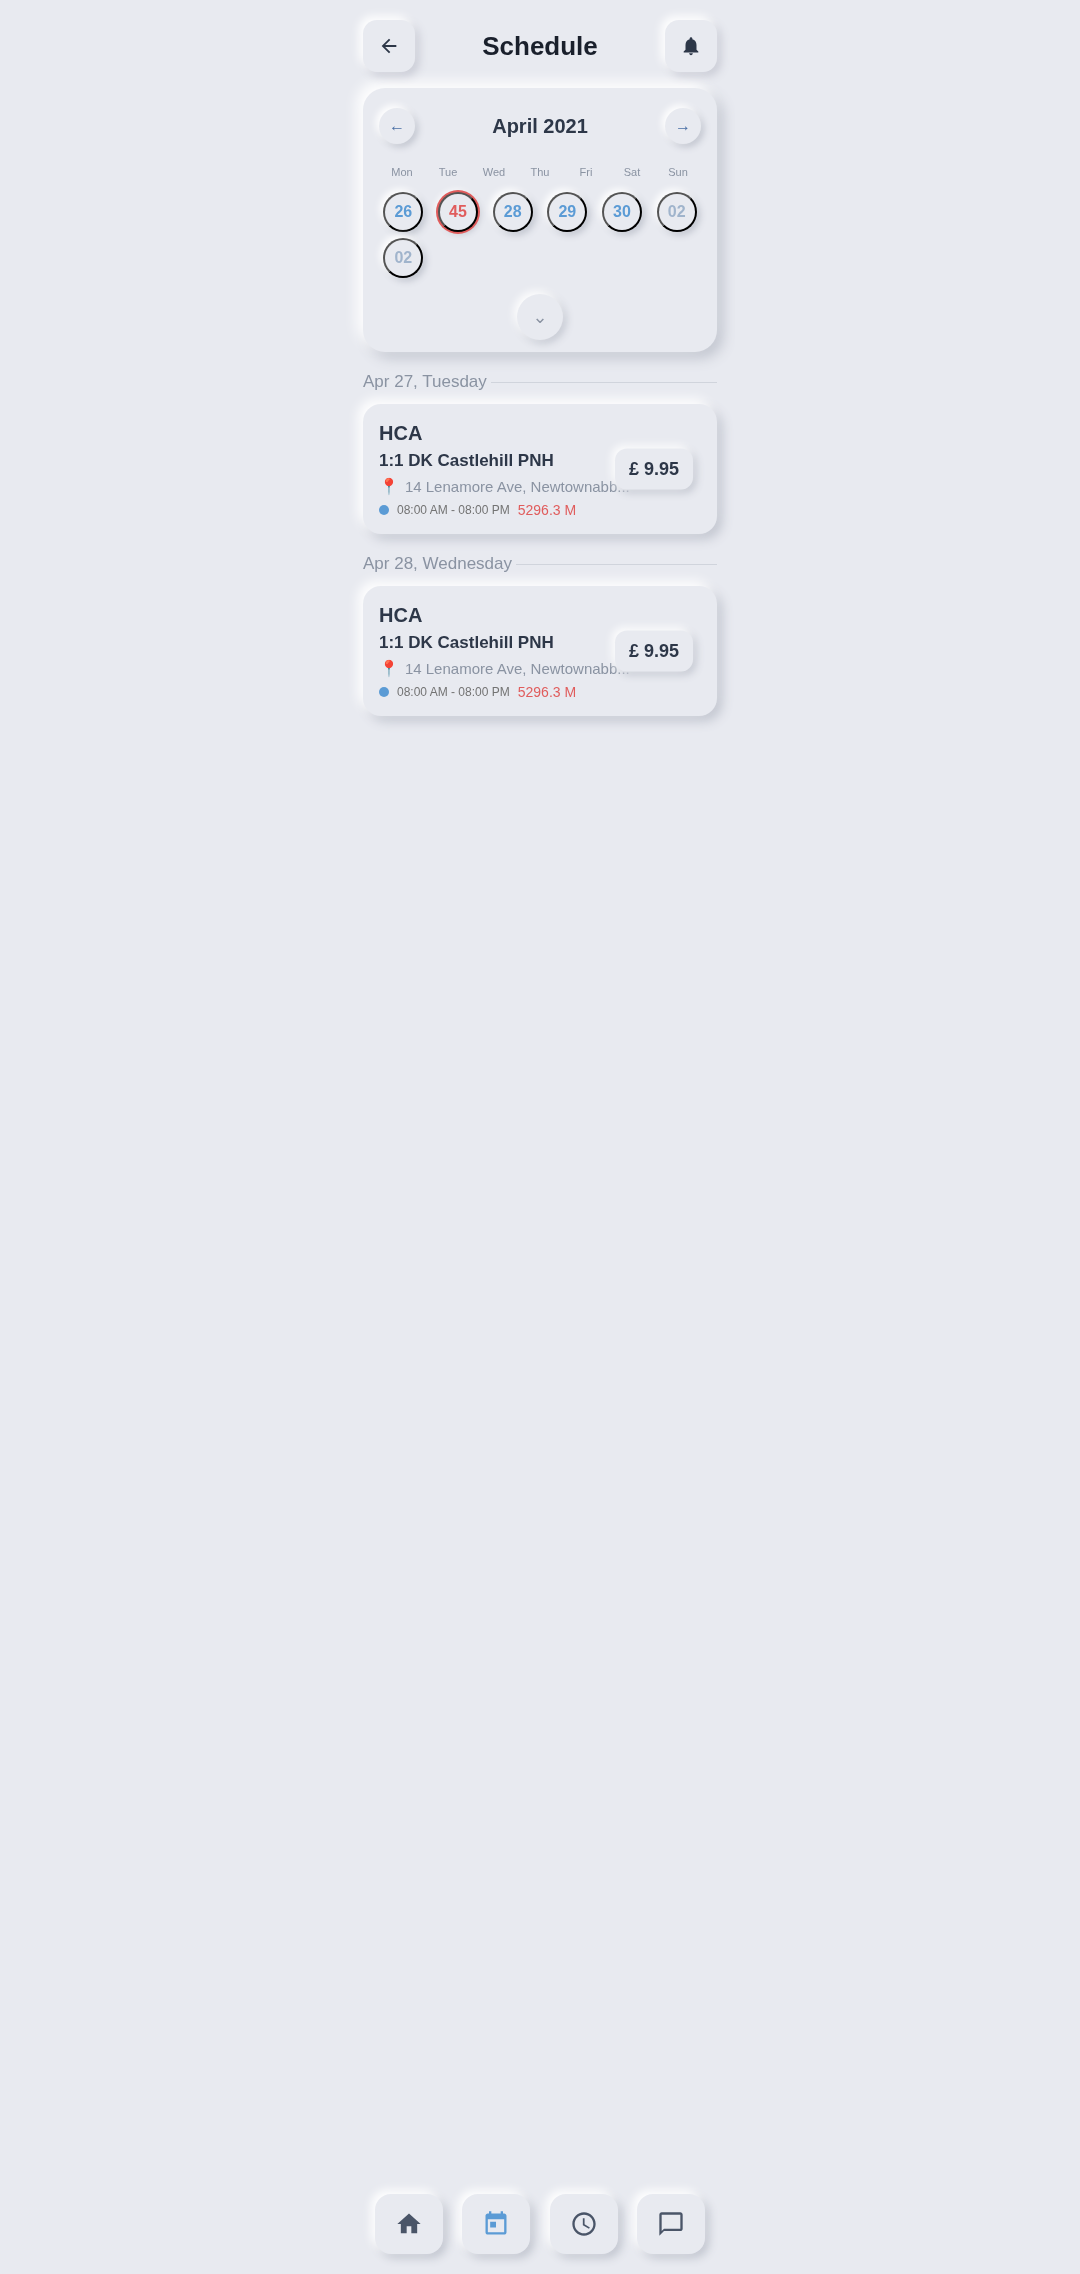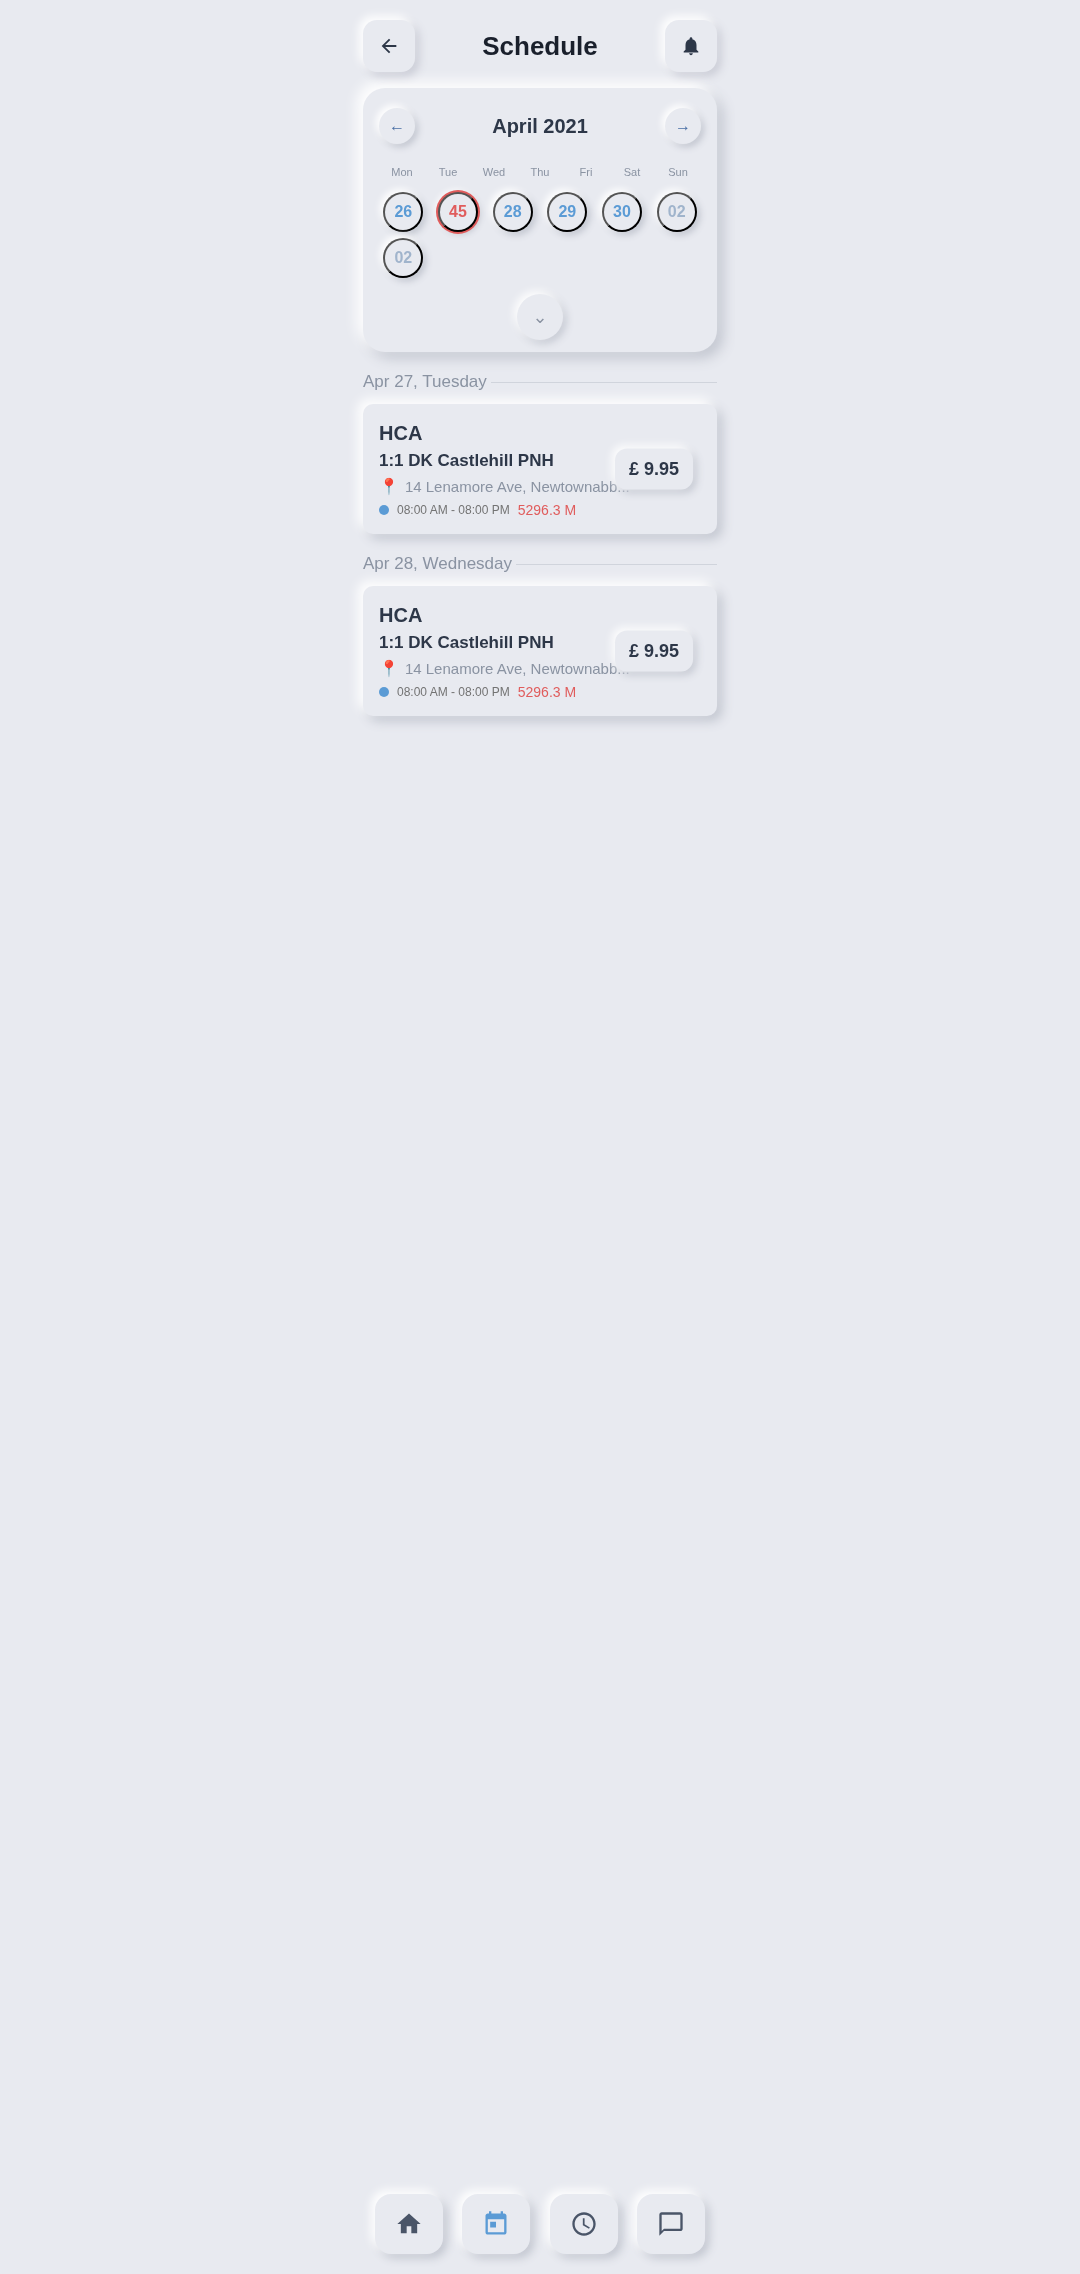--- a/index.html
+++ b/index.html
@@ -211,21 +211,21 @@
     .date-divider {
       flex: 1;
       height: 1px;
       background: #d0d4dc;
     }
 
     
     .event-card {
       margin: 0 18px 20px;
       background: #e8eaf0;
-      border-radius: 10px;
+      border-radius: 18px;
       padding: 18px 16px 16px;
       box-shadow: -5px -5px 12px #ffffff, 5px 5px 12px #c0c4ce;
       display: flex;
       flex-direction: column;
       gap: 6px;
       position: relative;
     }
 
     .event-type {
       font-size: 20px;

